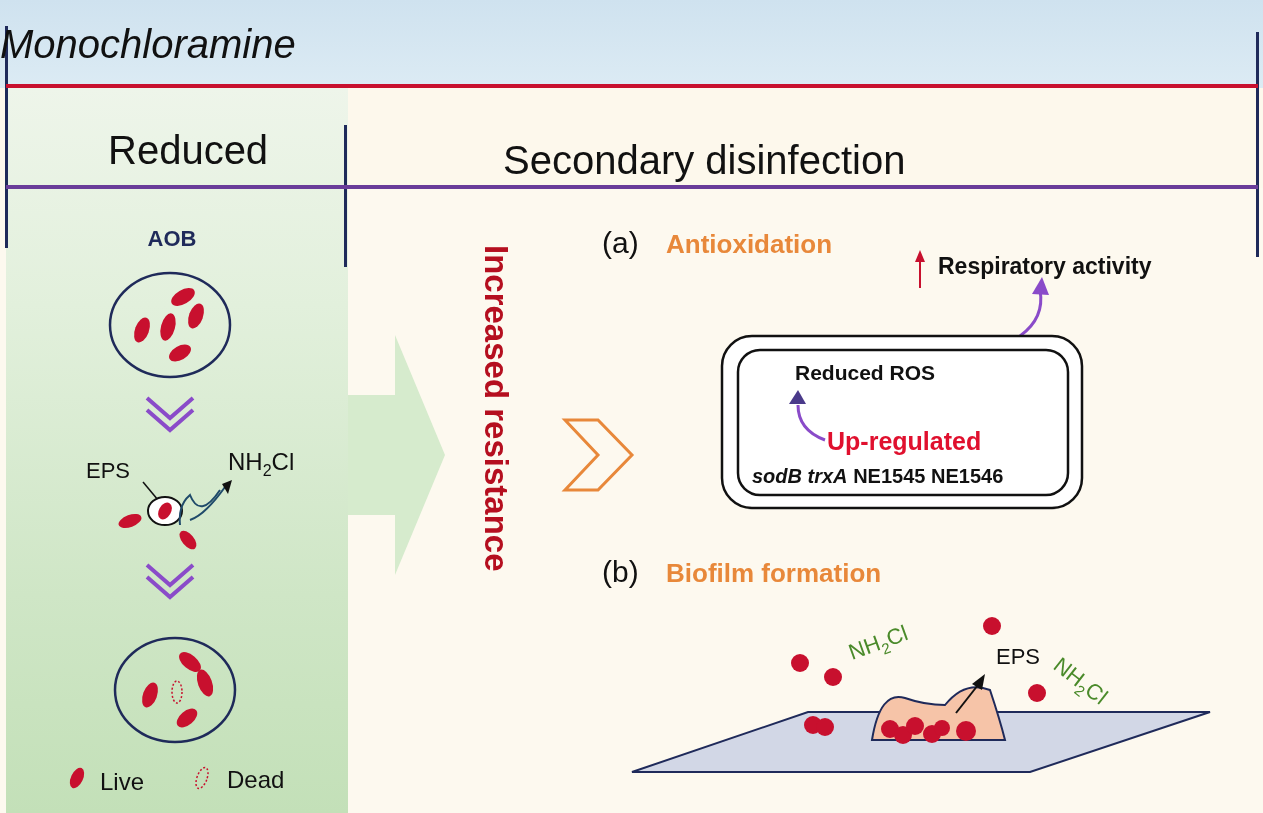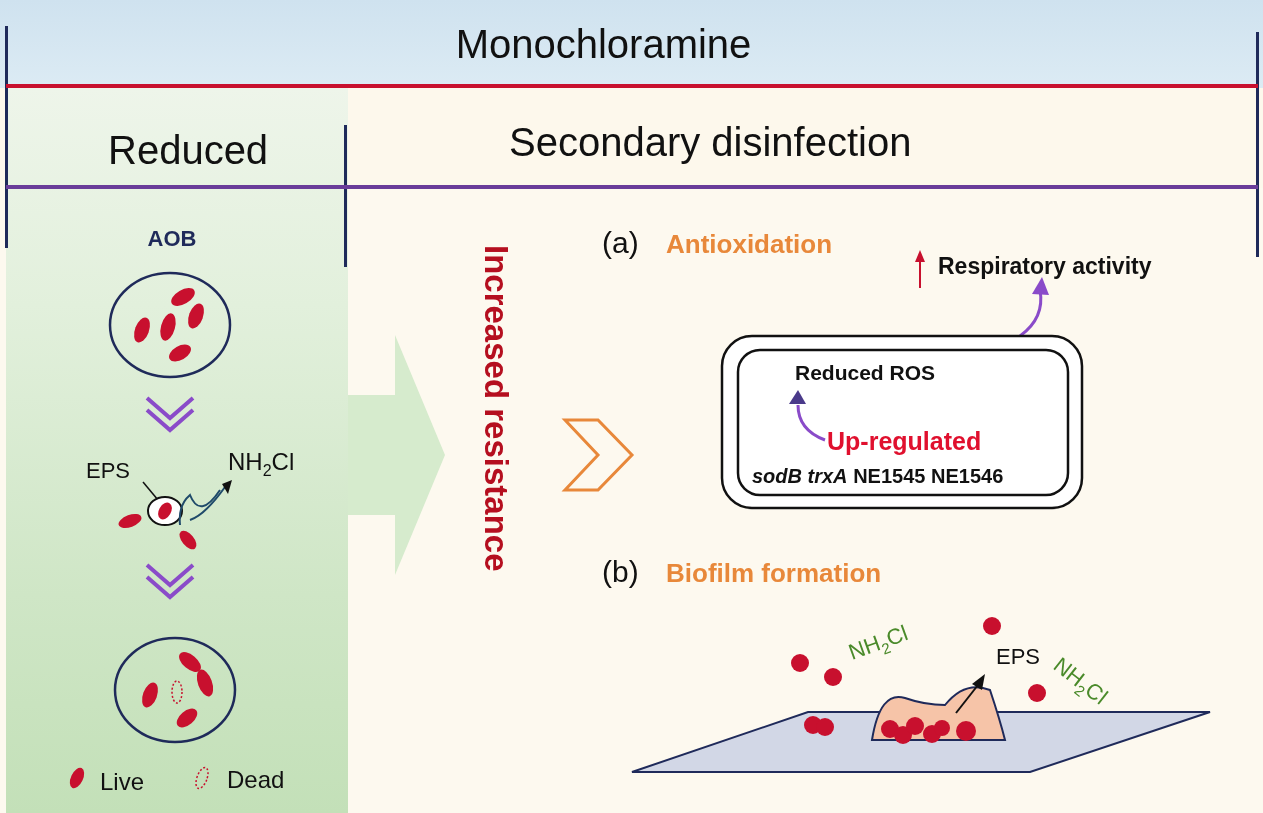--- a/index.html
+++ b/index.html
@@ -22,23 +22,23 @@
 <div id="left-panel" class="abs"></div>
 
 <div class="abs vline" style="left:5px;top:26px;height:62px;"></div>
 <div class="abs vline" style="left:5px;top:88px;height:160px;"></div>
 <div class="abs vline" style="left:1256px;top:32px;height:225px;"></div>
 <div class="abs vline" style="left:344px;top:125px;height:142px;"></div>
 
 <div id="red-line" class="abs"></div>
 <div id="purple-line" class="abs"></div>
 
-<div class="abs title" style="left:0;top:22px;width:1207px;text-align:center;">Monochloramine</div>
+<div class="abs title" style="left:0;top:22px;width:1207px;font-style:italic;">Monochloramine</div>
 <div class="abs title" style="left:108px;top:128px;">Reduced</div>
-<div class="abs title" style="left:503px;top:120px;margin-left:6px;">Secondary disinfection</div>
+<div class="abs title" style="left:503px;top:138px;">Secondary disinfection</div>
 
 <svg class="abs" style="left:0;top:0;" width="1263" height="813">
 
   <text x="172" y="246" text-anchor="middle" font-family="Liberation Serif, serif" font-weight="bold" font-size="22" fill="#1f2a5a">AOB</text>
 
   <g>
     <ellipse cx="170" cy="325" rx="60" ry="52" fill="none" stroke="#1f2a5a" stroke-width="2.5"></ellipse>
     <ellipse cx="183" cy="297" rx="7" ry="13" transform="rotate(60 183 297)" fill="#c8102e"></ellipse>
     <ellipse cx="142" cy="330" rx="7" ry="13" transform="rotate(20 142 330)" fill="#c8102e"></ellipse>
     <ellipse cx="168" cy="327" rx="7" ry="14" transform="rotate(15 168 327)" fill="#c8102e"></ellipse>

